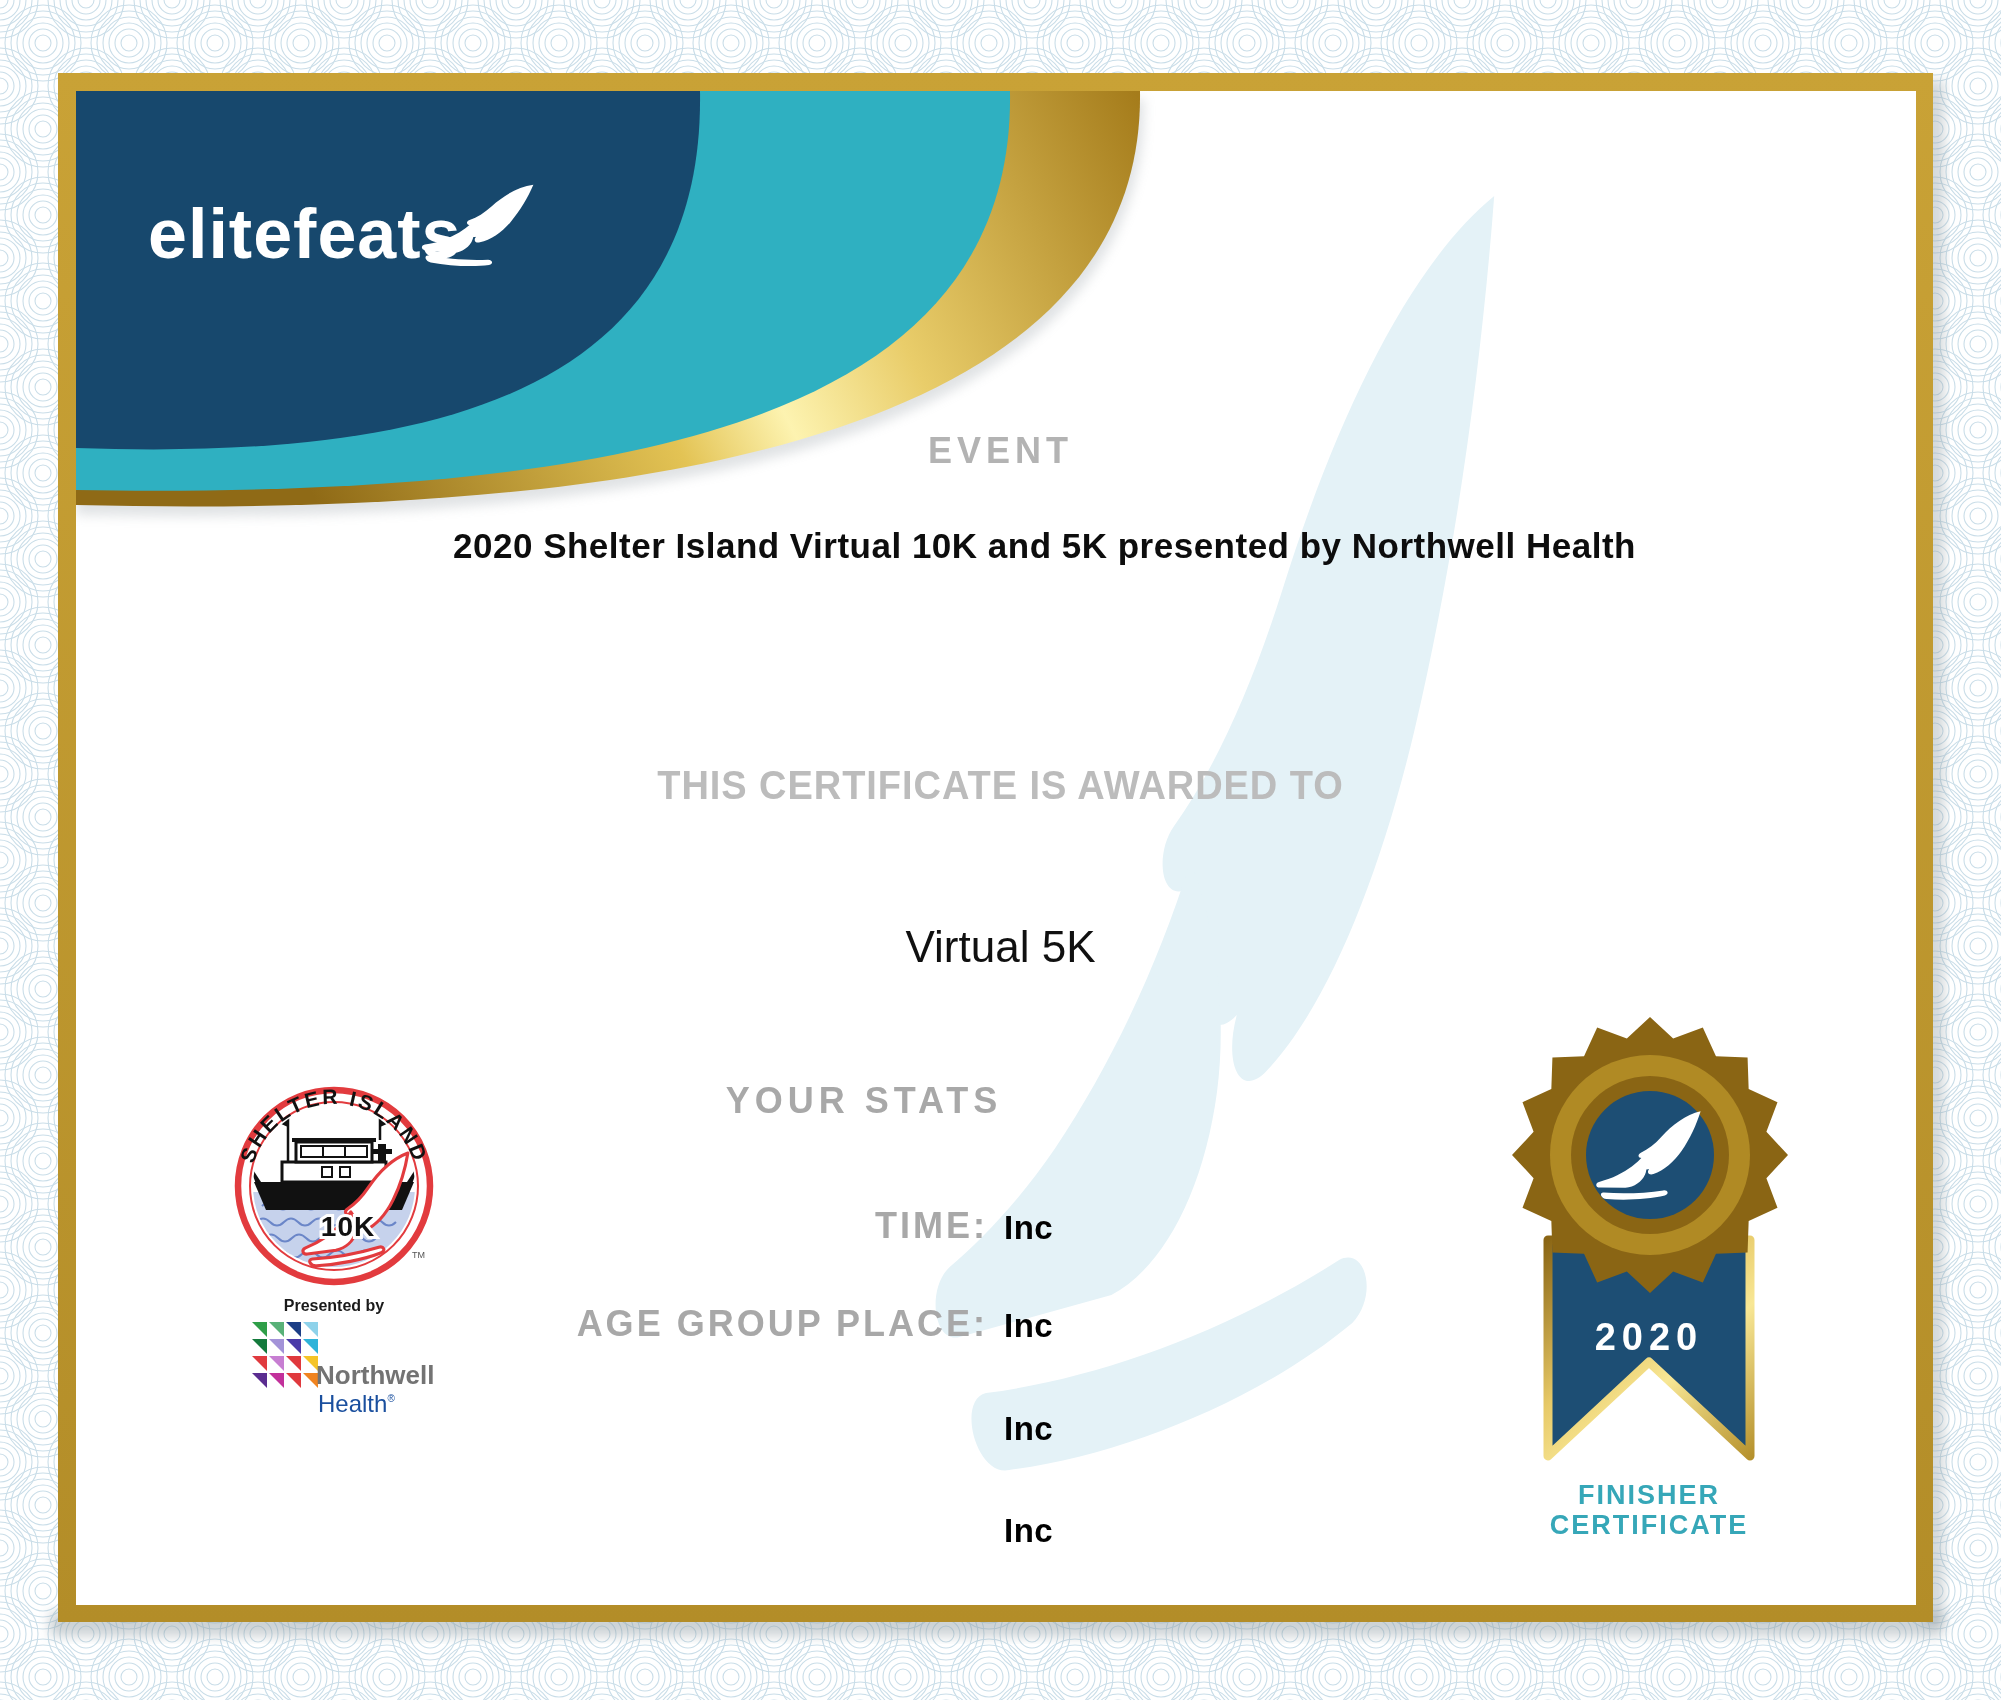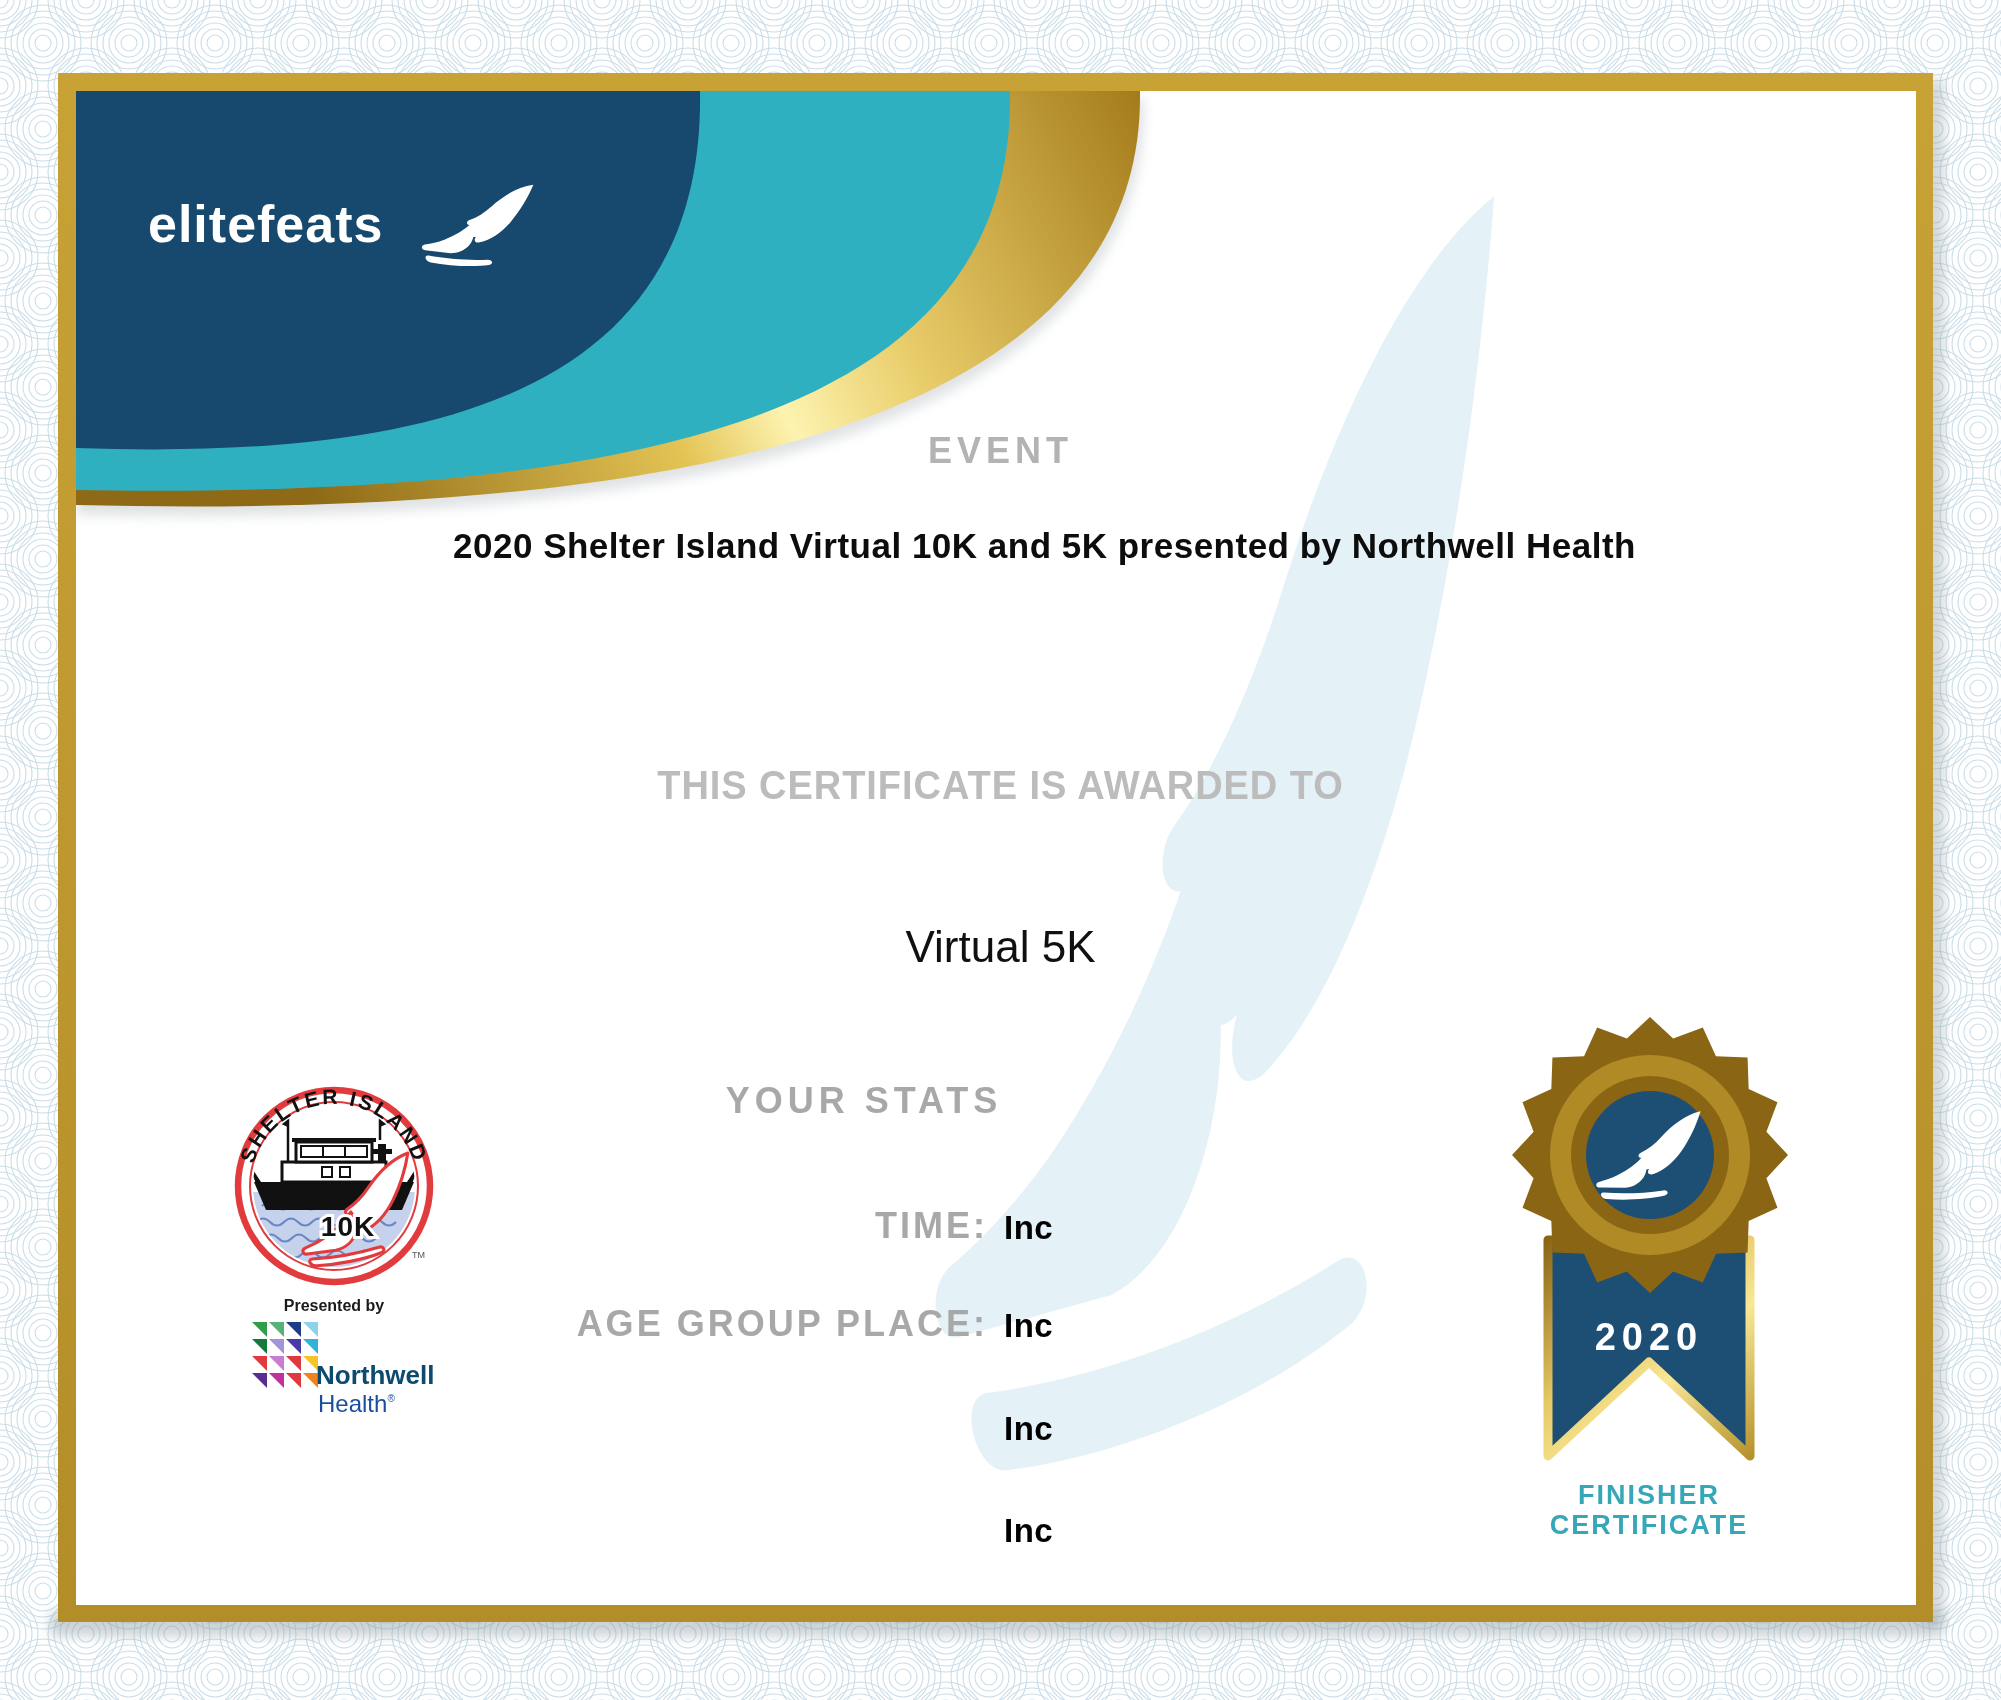--- a/index.html
+++ b/index.html
@@ -1,40 +1,40 @@
 <!DOCTYPE html>
 <html><head>
 <meta charset="utf-8">
 <style>
   html,body{margin:0;padding:0;background:#fff;}
   #page{position:relative;width:2001px;height:1700px;overflow:hidden;background:#fff;
         font-family:"Liberation Sans",sans-serif;}
   #bg{position:absolute;left:0;top:0;width:2001px;height:1700px;}
   .t{position:absolute;left:0;width:2001px;text-align:center;white-space:nowrap;}
-  .elitefeats{left:148px;top:194px;width:400px;text-align:left;font-size:52px;font-weight:700;
+  .elitefeats{left:148px;top:194px;width:400px;text-align:left;font-size:70px;font-weight:700;
               color:#ffffff;letter-spacing:1px;}
   .event-label{top:430px;font-size:36px;font-weight:700;letter-spacing:5px;color:#b3b3b3;}
   .event-title{top:526px;font-size:35px;font-weight:700;color:#0d0d0d;letter-spacing:0.5px;padding-left:44px;}
   .awarded{top:763px;font-size:40px;font-weight:700;letter-spacing:1px;color:#bcbcbc;
            transform:scaleX(.95);transform-origin:50% 50%;}
   .recipient{top:834px;font-size:64px;font-weight:700;color:#050505;letter-spacing:1px;}
   .race{top:922px;font-size:44px;font-weight:400;color:#101010;}
   .stats-heading{left:614px;width:500px;top:1080px;font-size:36px;font-weight:700;
                  letter-spacing:5px;color:#a8a8a8;}
   .stat-row{position:absolute;left:0;top:0;width:2001px;height:48px;margin-top:20px;}
   .stat-label{position:absolute;left:0;top:0;width:988px;text-align:right;font-size:36px;
               font-weight:700;letter-spacing:3px;color:#a8a8a8;white-space:nowrap;}
   .stat-value{position:absolute;left:1004px;top:4px;font-size:33px;font-weight:700;color:#000;
               letter-spacing:0.5px;white-space:nowrap;}
   .presented{left:234px;width:200px;top:1297px;font-size:16px;font-weight:700;color:#1a1a1a;}
   .nw{position:absolute;left:252px;top:1322px;width:230px;height:110px;}
   .nw-grid{position:absolute;left:0;top:0;width:66px;height:66px;display:grid;
            grid-template-columns:repeat(4,15px);grid-template-rows:repeat(4,15px);gap:2px;}
   .nw-grid i{display:block;clip-path:polygon(0 0,100% 0,100% 100%);}
-  .nw-name{position:absolute;left:64px;top:38px;font-size:26px;font-weight:700;color:#0c4a6e;
+  .nw-name{position:absolute;left:64px;top:38px;font-size:26px;font-weight:700;color:#737373;
            letter-spacing:0;}
   .nw-div{position:absolute;left:66px;top:68px;font-size:24px;font-weight:400;color:#1a4f9e;}
   .nw-mark{font-size:10px;vertical-align:10px;}
   .ribbon-year{left:1546px;width:206px;top:1316px;font-size:38px;font-weight:700;color:#fff;
                letter-spacing:6px;}
   .fin{left:1498px;width:302px;font-size:27px;font-weight:700;letter-spacing:2px;color:#36a7b8;}
   .fin1{top:1480px;}
   .fin2{top:1510px;}
 </style>
 </head>

